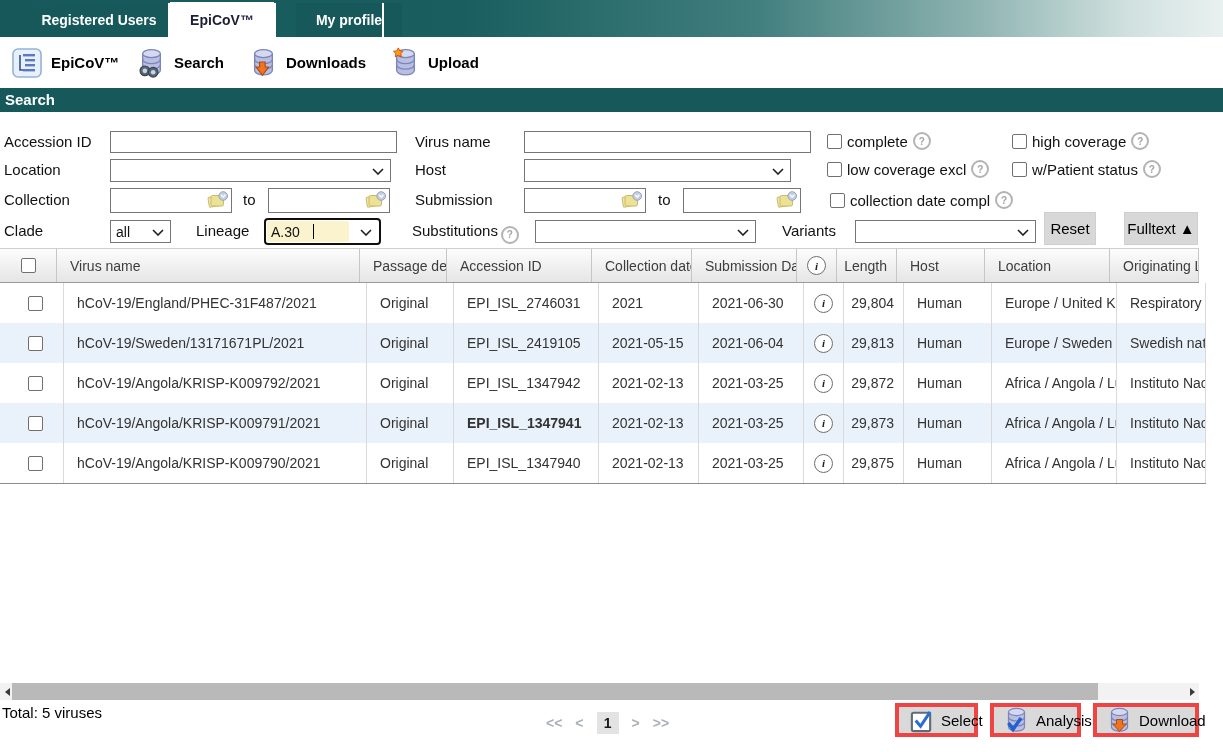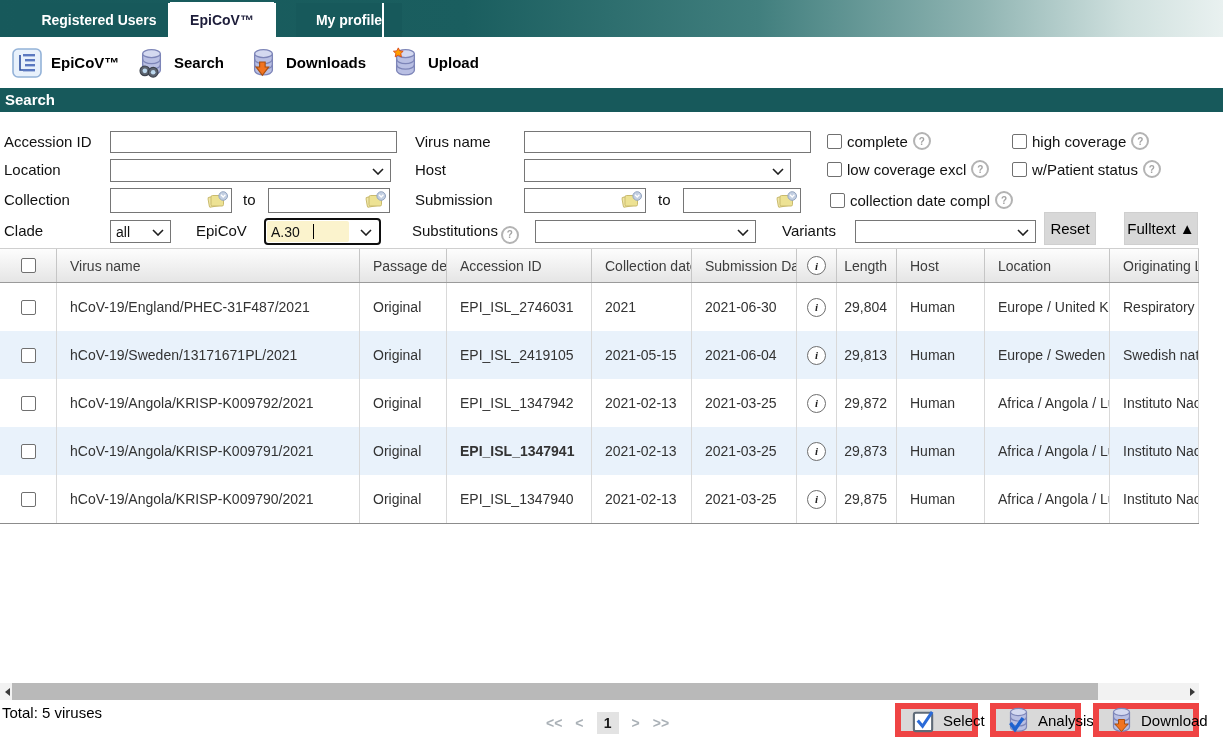--- a/index.html
+++ b/index.html
@@ -46,21 +46,21 @@
   .combo .yellow{position:absolute;left:1px;top:1px;bottom:1px;width:82px;background:#fbf3cd;border-radius:2px;}
   .combo .val{position:relative;font-size:14px;padding-left:5px;}
   .combo .caret{position:relative;display:inline-block;width:1px;height:15px;background:#000;margin-left:1px;}
   .combo .chev{position:absolute;right:7px;top:50%;margin-top:-3px;}
 
   
   .grid{position:absolute;left:0;top:248px;width:1199px;}
   .tr{display:flex;width:1199px;}
   .tr.head{height:33px;background:linear-gradient(#fdfdfd,#e5e5e5);
     border-top:1px solid #cfcfcf;border-bottom:1px solid #9a9a9a;}
-  .tr.body{height:48px;background:#fff;cursor:pointer;}
+  .tr.body{height:40px;background:#fff;cursor:pointer;padding-left:7px;}
   .tr.body.alt{background:#e9f2fb;}
   .tr.body.last{border-bottom:1px solid #8c8c8c;}
   .td{box-sizing:border-box;display:flex;align-items:center;padding:0 6px 0 13px;
     font-size:14px;color:#333;white-space:nowrap;overflow:hidden;border-right:1px solid #d9d9d9;}
   .head .td{color:#3d3d3d;border-right:1px solid #c6c6c6;}
   .td.ctr{justify-content:center;padding:0;}
   .td.num{justify-content:flex-end;padding-right:9px;}
   .info-ic{display:inline-flex;width:17px;height:17px;border:1.6px solid #6e6e6e;border-radius:50%;
     align-items:center;justify-content:center;color:#222;font-size:11px;font-weight:bold;
     font-family:"Liberation Serif",serif;font-style:italic;background:#fff;}
@@ -73,21 +73,21 @@
   .tri-l{width:0;height:0;border-right:5px solid #3a3a3a;border-top:4px solid transparent;border-bottom:4px solid transparent;}
   .tri-r{width:0;height:0;border-left:5px solid #3a3a3a;border-top:4px solid transparent;border-bottom:4px solid transparent;}
 
   
   .total{position:absolute;left:2px;top:704px;font-size:15px;color:#000;}
   .pager{position:absolute;left:546px;top:710px;height:26px;display:flex;align-items:center;gap:13px;
     font-size:14px;color:#a9b0b6;font-weight:bold;}
   .pager .pg{cursor:pointer;}
   .pager .cur{width:22px;height:22px;background:#e3e3e3;color:#1a1a1a;display:flex;
     align-items:center;justify-content:center;font-weight:bold;cursor:default;}
-  .fbtn{position:absolute;top:703px;height:34px;background:#d9d9d9;border:6px solid #ef4444;
+  .fbtn{position:absolute;top:703px;height:34px;background:#d9d9d9;border:4px solid #ef4444;
     box-sizing:border-box;display:flex;align-items:center;gap:7px;padding:0 10px;
     font-size:15px;color:#000;cursor:pointer;}
   .fbtn svg{display:block;}
 </style>
 </head>
 <body>
 
 <div class="app">
 
   <div class="tabbar">
@@ -243,21 +243,21 @@
       <span class="q"></span>
     </div>
 
     <span class="flabel" style="left:4px;top:110px;">Clade</span>
     <div class="sel" style="left:110px;top:108px;width:61px;">
       <span>all</span>
       <svg class="chev" width="12" height="7" viewBox="0 0 12 7">
           <path d="M1 1 l5 5 5-5" fill="none" stroke="#1f1f1f" stroke-width="1.6"></path>
         </svg>
     </div>
-    <span class="flabel" style="left:196px;top:110px;">EpiCoV</span>
+    <span class="flabel" style="left:196px;top:110px;">Lineage</span>
     <div class="combo" style="left:264px;top:106px;width:117px;gap:12px;">
       <span class="yellow"></span>
       <span class="val">A.30</span>
       <span class="caret"></span>
       <svg class="chev" width="12" height="7" viewBox="0 0 12 7">
           <path d="M1 1 l5 5 5-5" fill="none" stroke="#1f1f1f" stroke-width="1.6"></path>
         </svg>
     </div>
     <span class="flabel" style="left:412px;top:110px;"><span>Substitutions</span><span class="q" style="margin-left:3px;vertical-align:-2px;"></span></span>
     <div class="sel" style="left:535px;top:108px;width:221px;">

